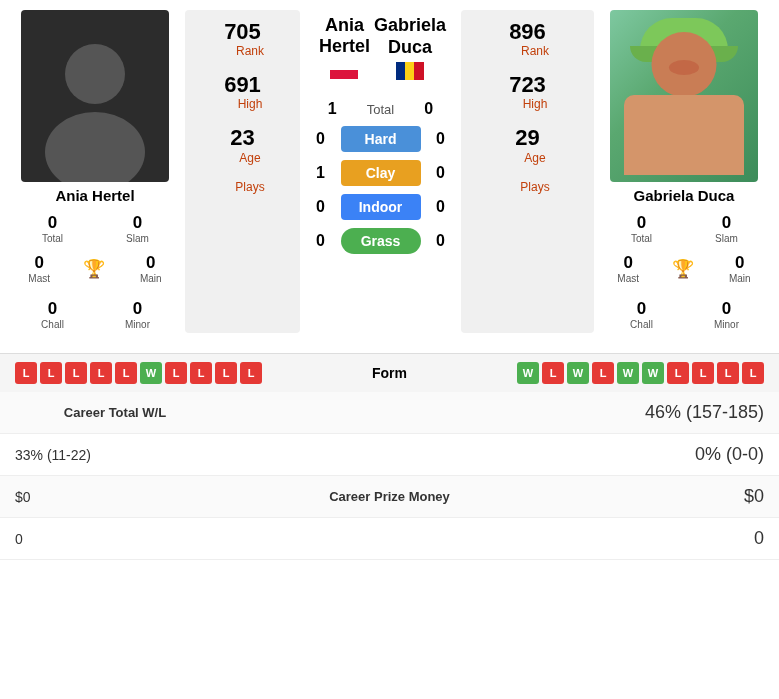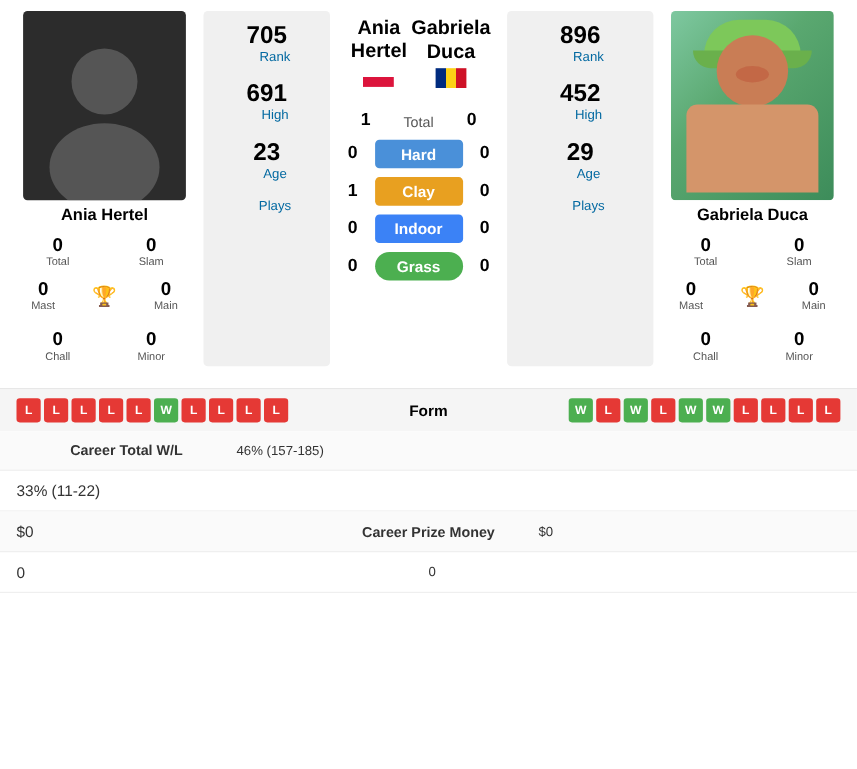--- a/index.html
+++ b/index.html
@@ -33,21 +33,21 @@
     .total-label { font-size: 13px; color: #555; }
 
     .flag-img { width: 28px; height: 18px; display: inline-block; }
     .flag-poland { background: linear-gradient(to bottom, #fff 50%, #dc143c 50%); }
     .flag-romania {  background: linear-gradient(to right, #002b7f 33%, #fcd116 33%, #fcd116 66%, #ce1126 66%); }
 
     .pname { font-size: 15px; font-weight: bold; text-align: center; margin-top: 5px; }
 
     .stat-data { text-align: center; }
     .stat-num { font-size: 22px; font-weight: bold; line-height: 1.1; }
-    .stat-tag { font-size: 12px; color: #0369a1; margin-left: 15px; }
+    .stat-tag { font-size: 12px; color: #c2410c; margin-left: 15px; }
 
     .player-stats-bottom { display: grid; grid-template-columns: 1fr 1fr; width: 100%; margin-top: 6px; }
     .ps-cell { display: flex; flex-direction: column; align-items: center; padding: 3px; }
     .ps-val { font-size: 17px; font-weight: bold; }
     .ps-lbl { font-size: 10px; color: #555; }
     .ps-mast-row { display: flex; align-items: center; justify-content: space-around; width: 100%; padding: 3px 0; }
 
     
     .bottom-section { border-top: 1px solid #ddd; margin-top: 10px; }
     .form-row { display: flex; align-items: center; background: #f5f5f5; padding: 8px 15px; }
@@ -56,21 +56,21 @@
     .form-badges-right { display: flex; gap: 3px; flex: 1; justify-content: flex-end; }
     .badge { width: 22px; height: 22px; border-radius: 3px; display: flex; align-items: center; justify-content: center; color: #fff; font-size: 11px; font-weight: bold; }
     .badge-w { background: #4caf50; }
     .badge-l { background: #e53935; }
 
     .stats-table { width: 100%; }
     .stats-row { display: flex; align-items: center; border-bottom: 1px solid #eee; padding: 10px 15px; }
     .stats-row:nth-child(odd) { background: #fafafa; }
     .stats-val-left { flex: 1; text-align: left; font-size: 14px; color: #333; }
     .stats-col-label { width: 200px; text-align: center; font-weight: bold; font-size: 13px; color: #333; }
-    .stats-val-right { flex: 1; text-align: left; font-size: 12px; color: #333; }
+    .stats-val-right { flex: 1; text-align: right; font-size: 18px; color: #333; }
 
     .silhouette { fill: #555; }
   </style>
 </head>
 <body>
 
 <div class="container">
 
   <div class="full-top">
 
@@ -175,21 +175,21 @@
         <span class="surface-score">0</span>
       </div>
     </div>
 
     <div class="col-right-data">
       <div class="stat-data">
         <div class="stat-num">896</div>
         <div class="stat-tag">Rank</div>
       </div>
       <div class="stat-data">
-        <div class="stat-num">452</div>
+        <div class="stat-num">723</div>
         <div class="stat-tag">High</div>
       </div>
       <div class="stat-data">
         <div class="stat-num">29</div>
         <div class="stat-tag">Age</div>
       </div>
       <div class="stat-tag">Plays</div>
     </div>
 
     <div class="col-right-player">
@@ -269,20 +269,21 @@
         </div>
     </div>
 
     <div class="stats-table" id="stats-rows">
         <div class="stats-row">
     <span class="stats-col-label">Career Total W/L</span>
     <span class="stats-val-right">46% (157-185)</span>
   </div>
         <div class="stats-row">
     <span class="stats-val-left">33% (11-22)</span>
+    <span class="stats-val-right">0% (0-0)</span>
   </div>
         <div class="stats-row">
     <span class="stats-val-left">$0</span>
     <span class="stats-col-label">Career Prize Money</span>
     <span class="stats-val-right">$0</span>
   </div>
         <div class="stats-row">
     <span class="stats-val-left">0</span>
     <span class="stats-val-right">0</span>
   </div>

